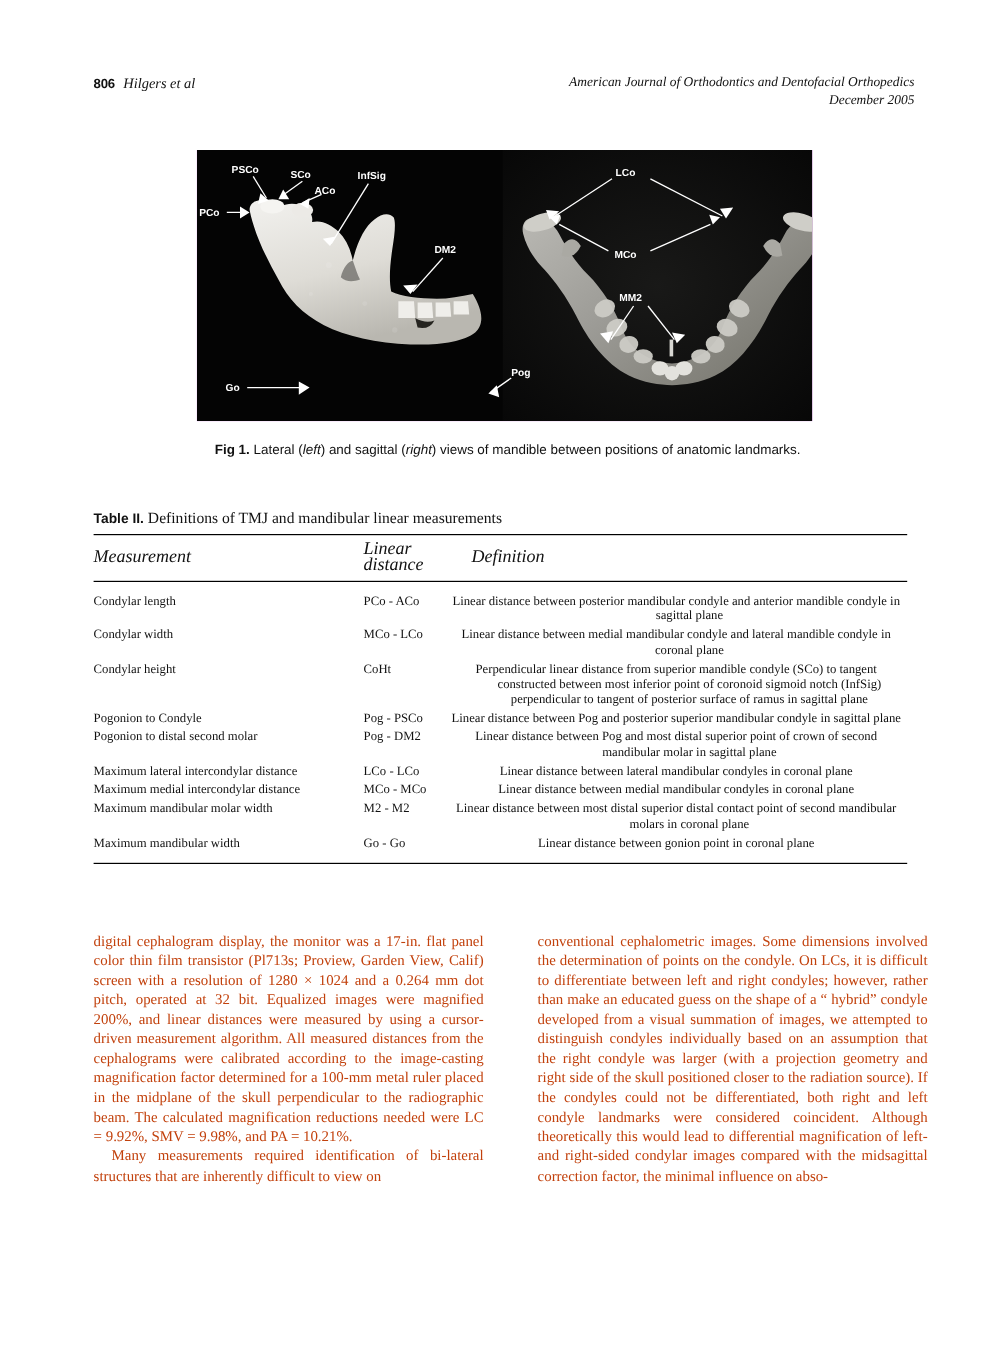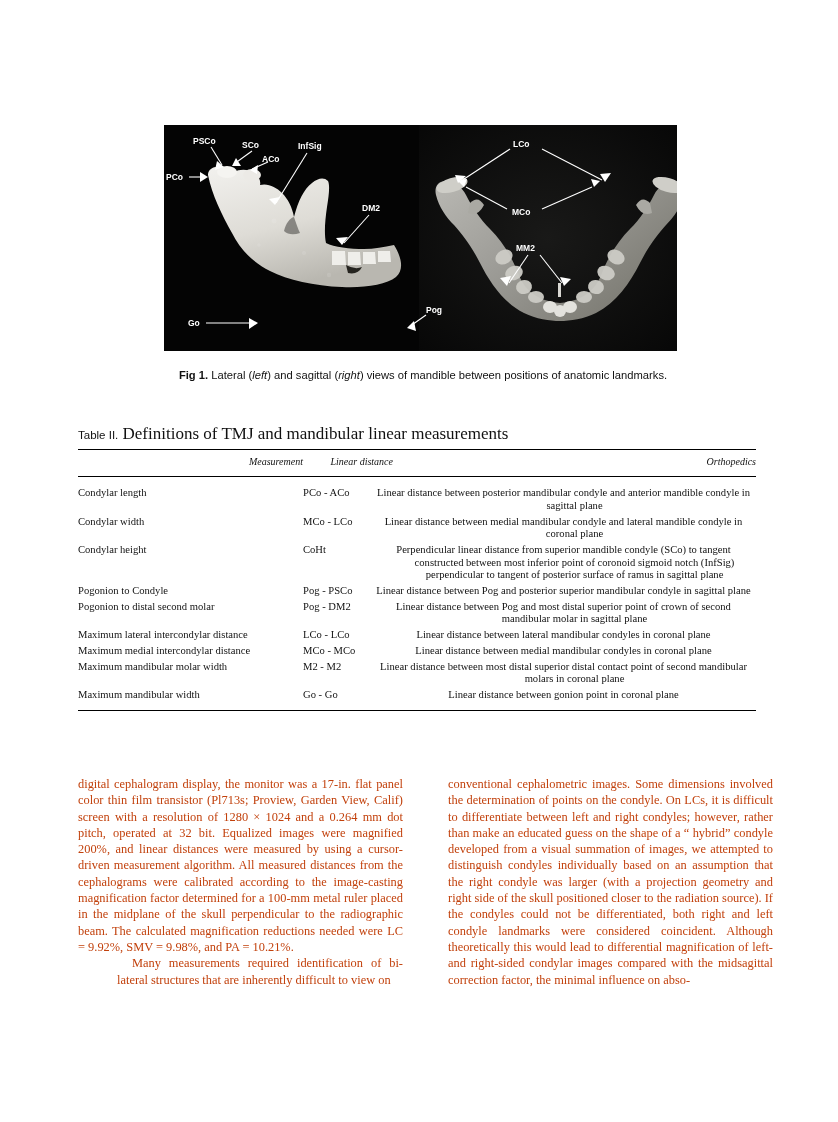--- a/index.html
+++ b/index.html
@@ -102,50 +102,50 @@
     top: 424px;
     width: 678px;
   }
   .table-title {
     font-family: "Liberation Sans", sans-serif;
     font-size: 11.5px;
     margin-bottom: 5px;
     color: #111;
   }
   .table-title .tt-lead {
-    font-weight: normal;
+    font-weight: bold;
     margin-top: 20px;
   }
   .table-title .tt-rest {
     font-weight: normal;
     font-family: "Liberation Serif", serif;
-    font-size: 17px;
+    font-size: 13px;
   }
   .rule-thick {
     border-top: 1.6px solid #000;
     height: 0;
     margin: 0;
   }
   .rule-thin {
     border-top: 1px solid #000;
     height: 0;
     margin: 0;
   }
   table.tmj {
     border-collapse: collapse;
     width: 100%;
     font-size: 10.6px;
     line-height: 12.6px;
   }
   table.tmj th {
     font-style: italic;
     font-weight: normal;
-    text-align: right;
+    text-align: left;
     padding: 6px 0 7px 0;
-    font-size: 10px;
+    font-size: 15px;
   }
   table.tmj td {
     vertical-align: top;
     padding: 1.6px 0 1.6px 0;
   }
   .col-meas { width: 225px; }
   .col-dist { width: 90px; }
   .col-def  { width: auto; }
   td.c-dist, th.c-dist { padding-left: 0px; }
   th.c-def { padding-left: 0; text-align: center; }
@@ -169,27 +169,36 @@
     top: 0;
     width: 325px;
     font-size: 12.4px;
     line-height: 16.3px;
     text-align: justify;
     color: #c2410c;
   }
   .col.left  { left: 0; }
   .col.right { left: 370px; }
   .col p { margin: 0; }
-  .col p.indent { text-indent: 15px; margin-left: 39px; }
+  .col p.indent { text-indent: 15px; }
 </style>
 </head>
 <body>
 
 <div class="page">
 
+  <div class="running-head">
+    <div class="rh-left">
+      <span class="rh-pageno">806</span><span class="rh-authors">Hilgers et al</span>
+    </div>
+    <div class="rh-right">
+      <div>American Journal of Orthodontics and Dentofacial Orthopedics</div>
+      <div>December 2005</div>
+    </div>
+  </div>
 
   <div class="figure-wrap">
     <div class="fig-img">
       <svg width="513" height="226" viewBox="0 0 513 226" xmlns="http://www.w3.org/2000/svg">
         <defs>
           <linearGradient id="boneL" x1="0" y1="0" x2="0.4" y2="1">
             <stop offset="0%" stop-color="#f2f1ee"></stop>
             <stop offset="55%" stop-color="#dedcd6"></stop>
             <stop offset="100%" stop-color="#b9b7b0"></stop>
           </linearGradient>
@@ -342,21 +351,21 @@
     <table class="tmj">
       <colgroup>
         <col class="col-meas">
           <col class="col-dist">
           <col class="col-def">
       </colgroup>
       <thead>
         <tr>
           <th class="c-meas">Measurement</th>
           <th class="c-dist">Linear distance</th>
-          <th class="c-def">Orthopedics</th>
+          <th class="c-def">Definition</th>
         </tr>
         <tr class="thead-row">
             <td colspan="3" style="padding:0">
               <div class="rule-thin"></div>
             </td>
           </tr>
       </thead>
       <tbody>
         <tr style="height:9px">
             <td colspan="3" style="padding:0;height:9px"></td>

